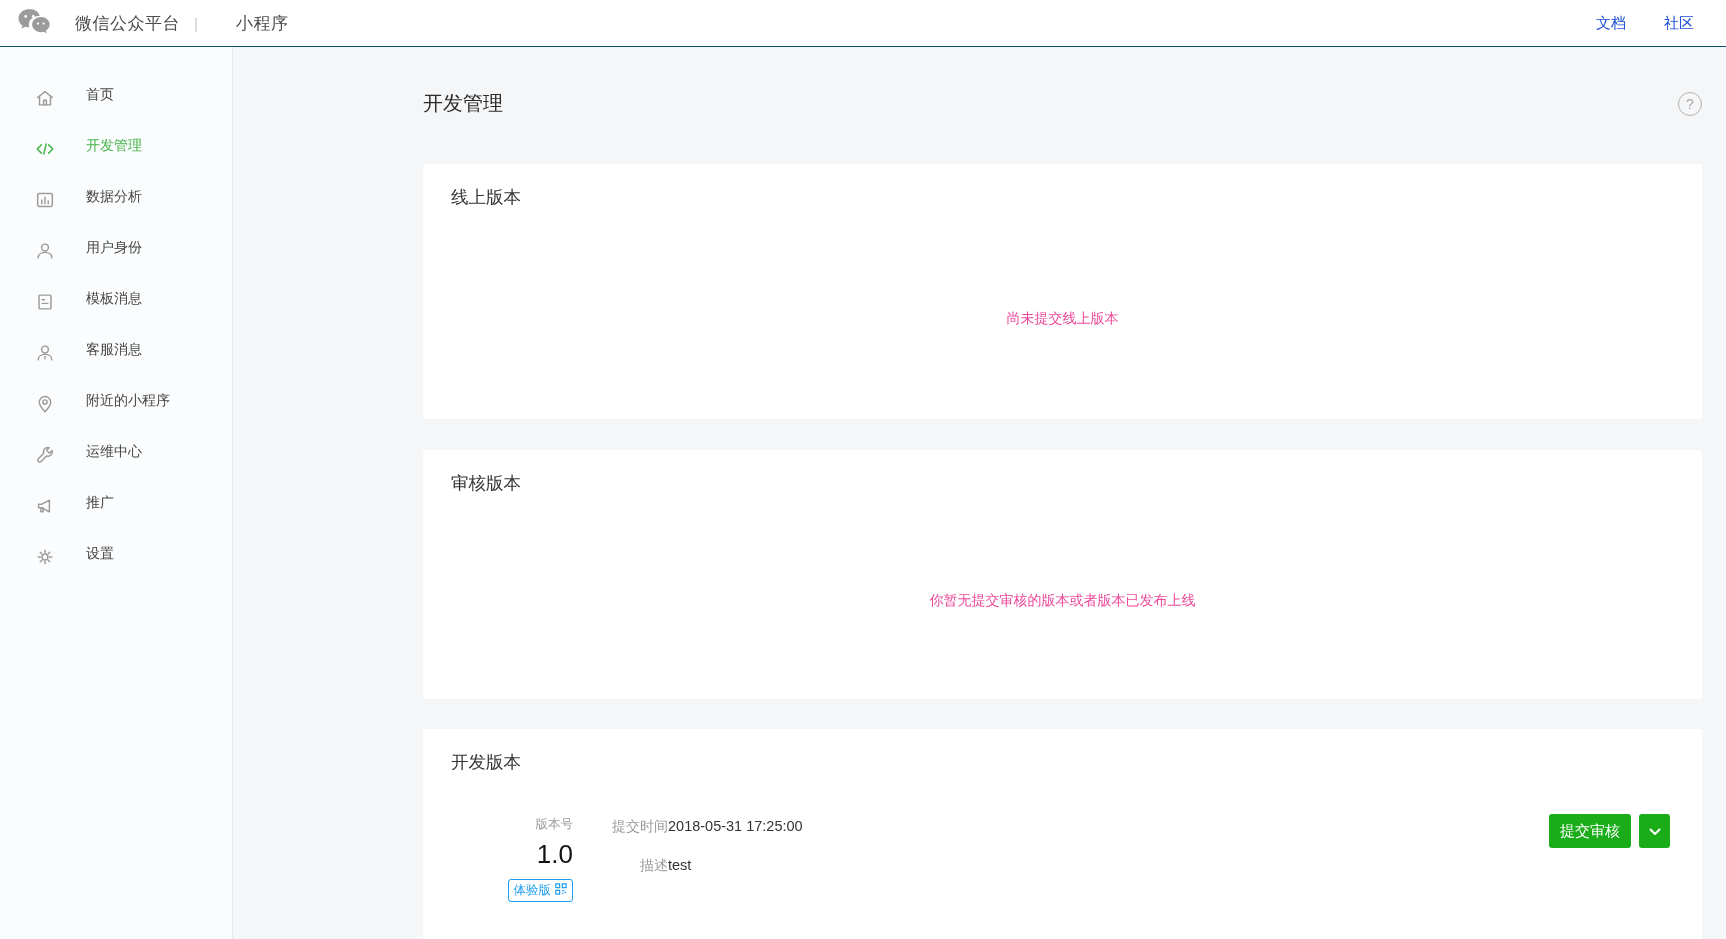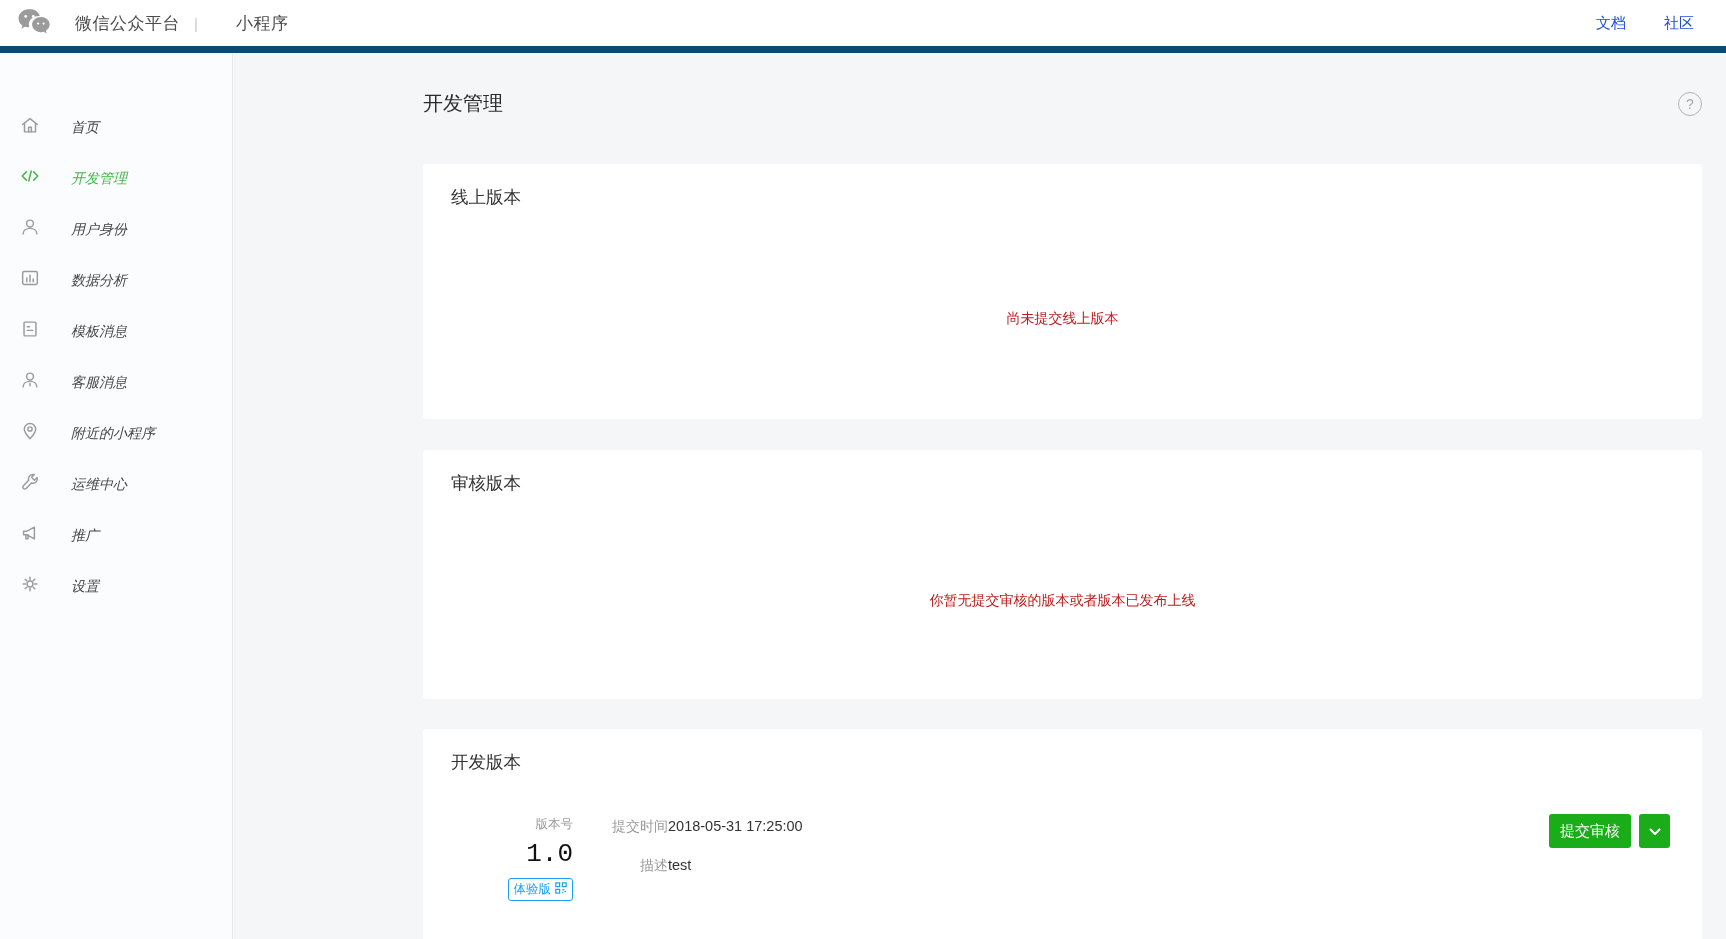--- a/index.html
+++ b/index.html
@@ -1,58 +1,58 @@
 <!DOCTYPE html>
 <html style="--brand-green: #1aad19; --active-green: #44b549; --badge-blue: #1b9df0;"><head>
 <meta charset="utf-8">
 <style>
   html,body{margin:0;padding:0;}
   body{font-family:"Liberation Sans","DejaVu Sans",sans-serif;background:#f5f6f8;}
   .viewport{position:relative;width:1726px;height:939px;overflow:hidden;background:#f5f6f8;}
 
   
   .topbar{position:absolute;top:0;left:0;right:0;height:46px;background:#fff;
-    border-bottom:7px solid #0c4a6e;display:flex;align-items:center;z-index:5;}
+    border-bottom:1px solid #0c4a6e;display:flex;align-items:center;z-index:5;}
   .brand{display:flex;align-items:center;margin-left:17px;cursor:pointer;}
   .brand-title{margin-left:24px;font-size:17px;color:#4c4c4c;letter-spacing:.5px;}
   .brand-sep{margin:0 14px;color:#c9c9c9;font-size:15px;}
   .topnav{margin-left:auto;margin-right:32px;display:flex;gap:38px;}
   .topnav a{font-size:15px;color:#1d4ed8;text-decoration:none;cursor:pointer;}
 
   
   .sidebar{position:absolute;top:46px;left:0;bottom:0;width:233px;background:#fbfcfd;
     border-right:1px solid #e6e8eb;padding-top:40px;box-sizing:border-box;}
-  .side-item{height:51px;display:flex;align-items:flex-end;padding-left:18px;cursor:pointer;font-style:italic;}
+  .side-item{height:51px;display:flex;align-items:flex-start;padding-left:33px;cursor:pointer;}
   .side-item .icon{width:24px;height:24px;display:flex;align-items:center;justify-content:center;}
   .side-item .icon svg{stroke:#9b9b9b;fill:none;stroke-width:1.6;stroke-linecap:round;stroke-linejoin:round;}
   .side-item .lbl{margin-left:29px;font-size:14px;color:#464646;}
   .side-item.active .lbl{color:var(--active-green,#44b549);}
   .side-item.active .icon svg{stroke:var(--active-green,#44b549);}
 
   
   .main{position:absolute;top:46px;left:233px;right:0;bottom:0;overflow:hidden;}
   .content{width:1279px;margin-left:190px;}
   .title-row{margin-top:44px;display:flex;align-items:center;justify-content:space-between;}
   .page-title{font-size:20px;color:#2b2b2b;}
   .help{width:22px;height:22px;border:1px solid #b2b2b2;border-radius:50%;color:#a8a8a8;
     font-size:14px;display:flex;align-items:center;justify-content:center;cursor:pointer;}
 
   .card{background:#fff;border-radius:3px;position:relative;}
   .card-title{padding:21px 28px 0;font-size:17.5px;color:#333;}
-  .card-empty{position:absolute;left:0;right:0;text-align:center;color:#b91c1c;font-size:14px;}
+  .card-empty{position:absolute;left:0;right:0;text-align:center;color:#ec4899;font-size:14px;}
   .card-online{margin-top:47px;height:255px;}
   .card-online .card-empty{top:146px;}
   .card-review{margin-top:31px;height:249px;}
   .card-review .card-empty{top:142px;}
   .card-dev{margin-top:30px;height:235px;}
 
   .dev-body{display:flex;margin-top:42px;padding:0 28px;text-align:right;}
   .ver-col{width:122px;}
   .field-label{font-size:12.5px;color:#9a9a9a;}
-  .ver-num{font-size:26px;color:#111;margin-top:6px;font-family:Liberation Mono, monospace;}
+  .ver-num{font-size:26px;color:#111;margin-top:6px;}
   .trial-badge{display:inline-flex;align-items:center;gap:4px;margin-top:9px;
     border:1px solid var(--badge-blue,#1b9df0);color:var(--badge-blue,#1b9df0);
     border-radius:3px;padding:2px 5px;font-size:12.5px;cursor:pointer;}
   .trial-badge svg{stroke:var(--badge-blue,#1b9df0);fill:none;stroke-width:1.4;}
   .info-col{flex:1;}
   .info-row{display:flex;margin-bottom:19px;line-height:20px;}
   .info-row .field-label{width:95px;font-size:14px;}
   .info-row .field-value{font-size:14.5px;color:#333;}
   .dev-actions{position:absolute;top:85px;right:32px;display:flex;gap:8px;}
   .btn-submit{background:var(--brand-green,#1aad19);color:#fff;border:none;height:34px;
@@ -107,37 +107,37 @@
             <polyline points="16,7.5 20.5,12 16,16.5"></polyline>
             <line x1="13.3" y1="6.5" x2="10.7" y2="17.5"></line>
         </svg>
       </span>
       <span class="lbl">开发管理</span>
     </div>
 
     <div class="side-item">
       <span class="icon">
         <svg width="22" height="22" viewBox="0 0 24 24">
-          <circle cx="12" cy="8.2" r="3.7"></circle>
-            <path d="M4.5 19.5c0-4 3.5-6 7.5-6s7.5 2 7.5 6"></path>
-        </svg>
-      </span>
-      <span class="lbl">用户身份</span>
-    </div>
-
-    <div class="side-item">
-      <span class="icon">
-        <svg width="22" height="22" viewBox="0 0 24 24">
           <rect x="4" y="5" width="16" height="14" rx="1.5"></rect>
             <line x1="8.5" y1="16" x2="8.5" y2="12"></line>
             <line x1="12" y1="16" x2="12" y2="9"></line>
             <line x1="15.5" y1="16" x2="15.5" y2="13"></line>
         </svg>
       </span>
       <span class="lbl">数据分析</span>
+    </div>
+
+    <div class="side-item">
+      <span class="icon">
+        <svg width="22" height="22" viewBox="0 0 24 24">
+          <circle cx="12" cy="8.2" r="3.7"></circle>
+            <path d="M4.5 19.5c0-4 3.5-6 7.5-6s7.5 2 7.5 6"></path>
+        </svg>
+      </span>
+      <span class="lbl">用户身份</span>
     </div>
 
     <div class="side-item">
       <span class="icon">
         <svg width="22" height="22" viewBox="0 0 24 24">
           <rect x="5.5" y="4.5" width="13" height="15" rx="1"></rect>
             <line x1="9" y1="9.5" x2="11.5" y2="9.5"></line>
             <line x1="9" y1="13.5" x2="15" y2="13.5"></line>
         </svg>
       </span>

